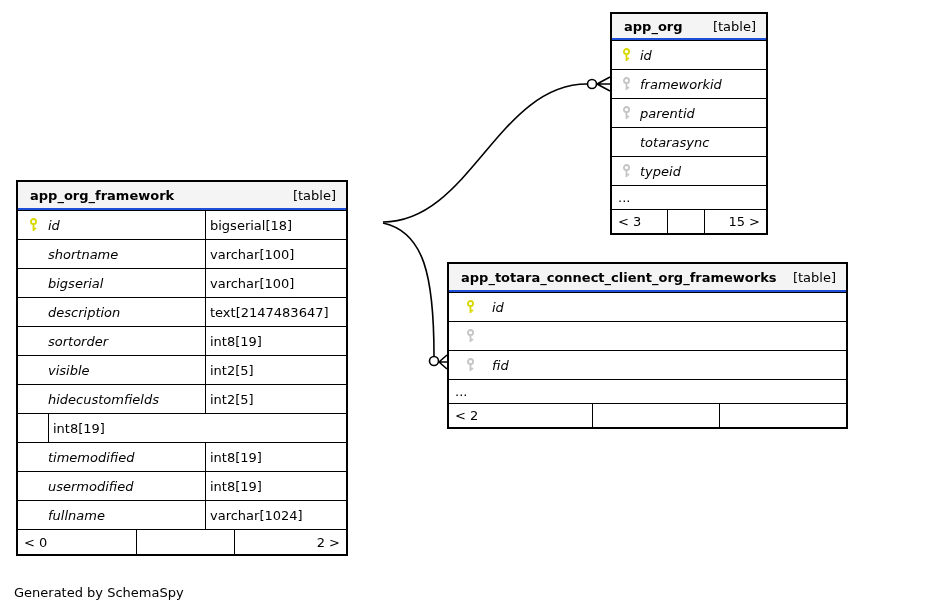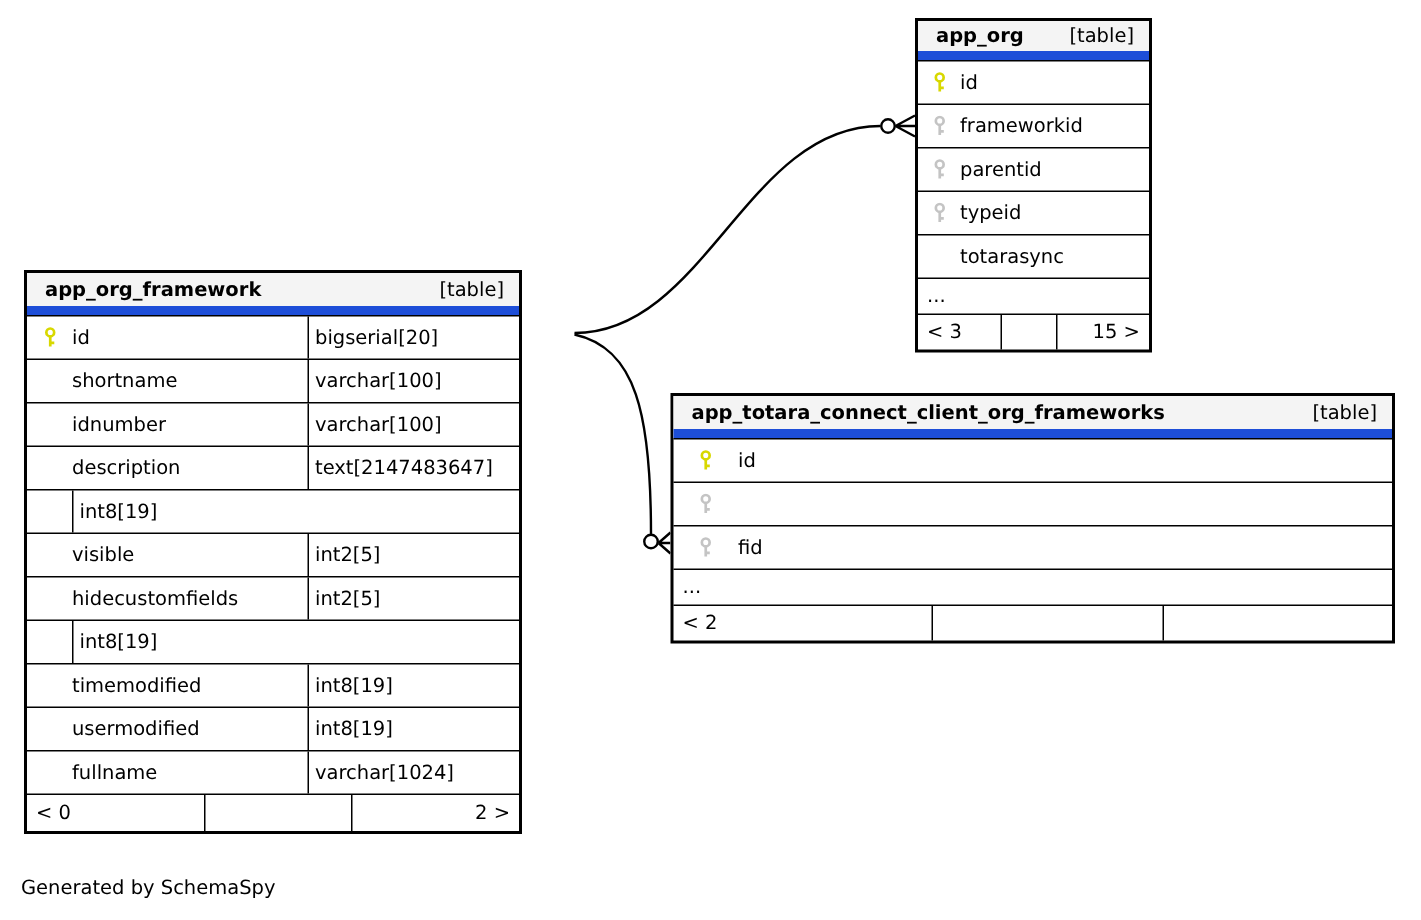--- a/index.html
+++ b/index.html
@@ -18,21 +18,21 @@
   .dbtable {
     position: absolute;
     background: #ffffff;
     border: 2px solid #000000;
   }
   .thead {
     display: flex;
     justify-content: space-between;
     align-items: center;
     background: #f4f4f4;
-    border-bottom: 6px solid #1d4ed8;
+    border-bottom: 2px solid #1d4ed8;
     padding: 0 10px 0 12px;
     height: 27px;
   }
   .tname { font-weight: bold; }
   .ttag  { font-weight: normal; }
   .trow {
     display: flex;
     align-items: center;
     height: 29px;
     border-top: 1px solid #000000;
@@ -42,21 +42,21 @@
     display: inline-flex;
     align-items: center;
     justify-content: center;
     flex: 0 0 auto;
   }
   .t0 .kicon { width: 30px; }
   .t1 .kicon { width: 28px; }
   .t2 .kicon { width: 43px; }
   .key-primary { color: #d8d800; }
   .key-foreign { color: #c4c4c4; }
-  .cname { flex: 1 1 auto; }
+  .cname { flex: 1 1 auto; font-style: italic; }
   .ctype {
     align-self: stretch;
     display: flex;
     align-items: center;
     border-left: 1px solid #000000;
     width: 141px;
     flex: 0 0 141px;
     padding-left: 4px;
   }
   .ellipsis-row {
@@ -80,21 +80,21 @@
   .t1 .fl { width: 36%; } .t1 .fm { width: 24%; } .t1 .fr { width: 40%; }
   .t1 .tfoot, .t1 .ellipsis-row { height: 24px; }
   .t1 .trow { height: 29px; }
   .t2 .fl { width: 36%; } .t2 .fm { width: 32%; } .t2 .fr { width: 32%; }
   .t2 .tfoot, .t2 .ellipsis-row { height: 24px; }
   
   .t0 { left: 16px;  top: 180px; width: 332px; }
   .t0 .thead { height: 28px; }
   .t1 { left: 610px; top: 12px;  width: 158px; }
   .t1 .thead { height: 26px; }
-  .t2 { left: 447px; top: 262px; width: 483px; }
+  .t2 { left: 447px; top: 262px; width: 401px; }
   .t2 .thead { height: 28px; }
   .note {
     position: absolute;
     left: 14px;
     top: 585px;
     text-align: right;
   }
 </style>
 </head>
 <body>
@@ -117,39 +117,40 @@
   </div>
 
   <div class="trow">
     <span class="kicon key-primary">
         <svg width="9" height="14" viewBox="0 0 9 14">
           <circle cx="4.5" cy="3.6" r="2.6" fill="none" stroke="currentColor" stroke-width="1.8"></circle>
           <path d="M4.5 6.3 V13 M4.5 10.6 H7.2" stroke="currentColor" stroke-width="1.8"></path>
         </svg>
       </span>
     <span class="cname">id</span>
-    <span class="ctype">bigserial[20]</span>
+    <span class="ctype">bigserial[18]</span>
   </div>
   <div class="trow">
     <span class="kicon"></span>
     <span class="cname">shortname</span>
     <span class="ctype">varchar[100]</span>
   </div>
   <div class="trow">
     <span class="kicon"></span>
-    <span class="cname">idnumber</span>
+    <span class="cname">bigserial</span>
     <span class="ctype">varchar[100]</span>
   </div>
   <div class="trow">
     <span class="kicon"></span>
     <span class="cname">description</span>
     <span class="ctype">text[2147483647]</span>
   </div>
   <div class="trow">
     <span class="kicon"></span>
+    <span class="cname">sortorder</span>
     <span class="ctype">int8[19]</span>
   </div>
   <div class="trow">
     <span class="kicon"></span>
     <span class="cname">visible</span>
     <span class="ctype">int2[5]</span>
   </div>
   <div class="trow">
     <span class="kicon"></span>
     <span class="cname">hidecustomfields</span>
@@ -209,31 +210,31 @@
   <div class="trow">
     <span class="kicon key-foreign">
         <svg width="9" height="14" viewBox="0 0 9 14">
           <circle cx="4.5" cy="3.6" r="2.6" fill="none" stroke="currentColor" stroke-width="1.8"></circle>
           <path d="M4.5 6.3 V13 M4.5 10.6 H7.2" stroke="currentColor" stroke-width="1.8"></path>
         </svg>
       </span>
     <span class="cname">parentid</span>
   </div>
   <div class="trow">
+    <span class="kicon"></span>
+    <span class="cname">totarasync</span>
+  </div>
+  <div class="trow">
     <span class="kicon key-foreign">
         <svg width="9" height="14" viewBox="0 0 9 14">
           <circle cx="4.5" cy="3.6" r="2.6" fill="none" stroke="currentColor" stroke-width="1.8"></circle>
           <path d="M4.5 6.3 V13 M4.5 10.6 H7.2" stroke="currentColor" stroke-width="1.8"></path>
         </svg>
       </span>
     <span class="cname">typeid</span>
-  </div>
-  <div class="trow">
-    <span class="kicon"></span>
-    <span class="cname">totarasync</span>
   </div>
 
   <div class="ellipsis-row">...</div>
 
   <div class="tfoot">
     <span class="fl">&lt; 3</span>
     <span class="fm"></span>
     <span class="fr">15 &gt;</span>
   </div>
 </div>

